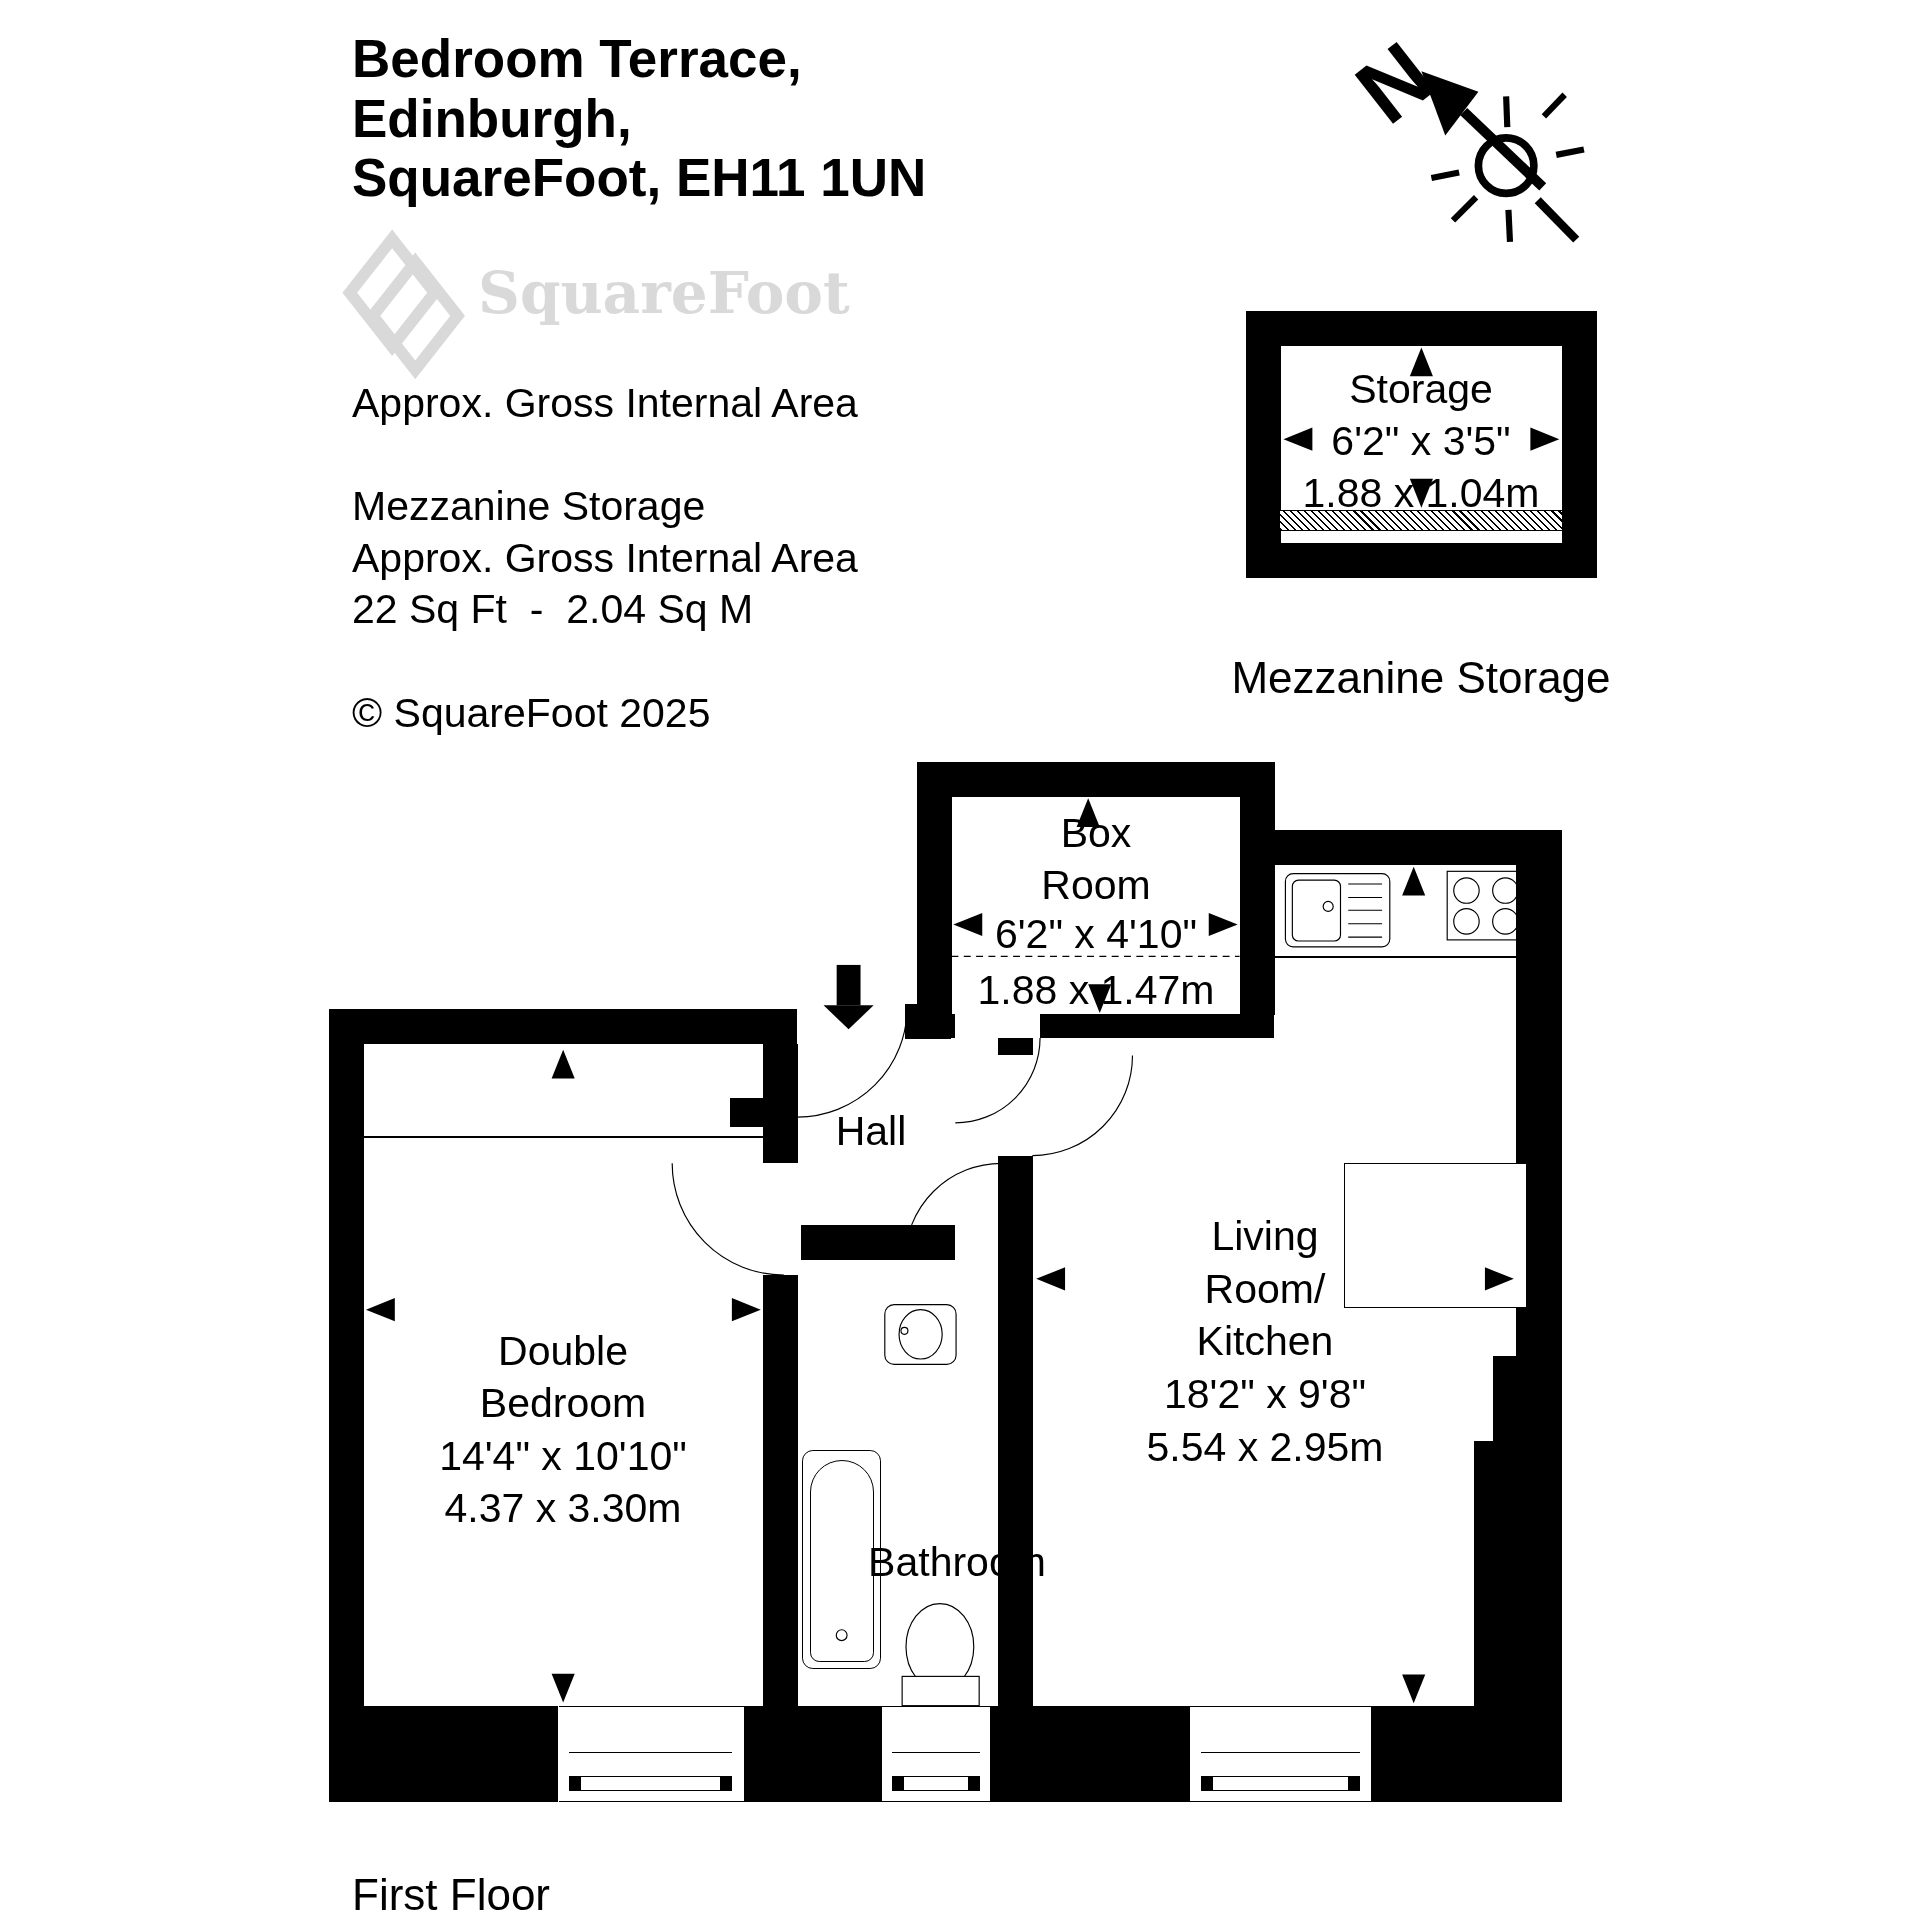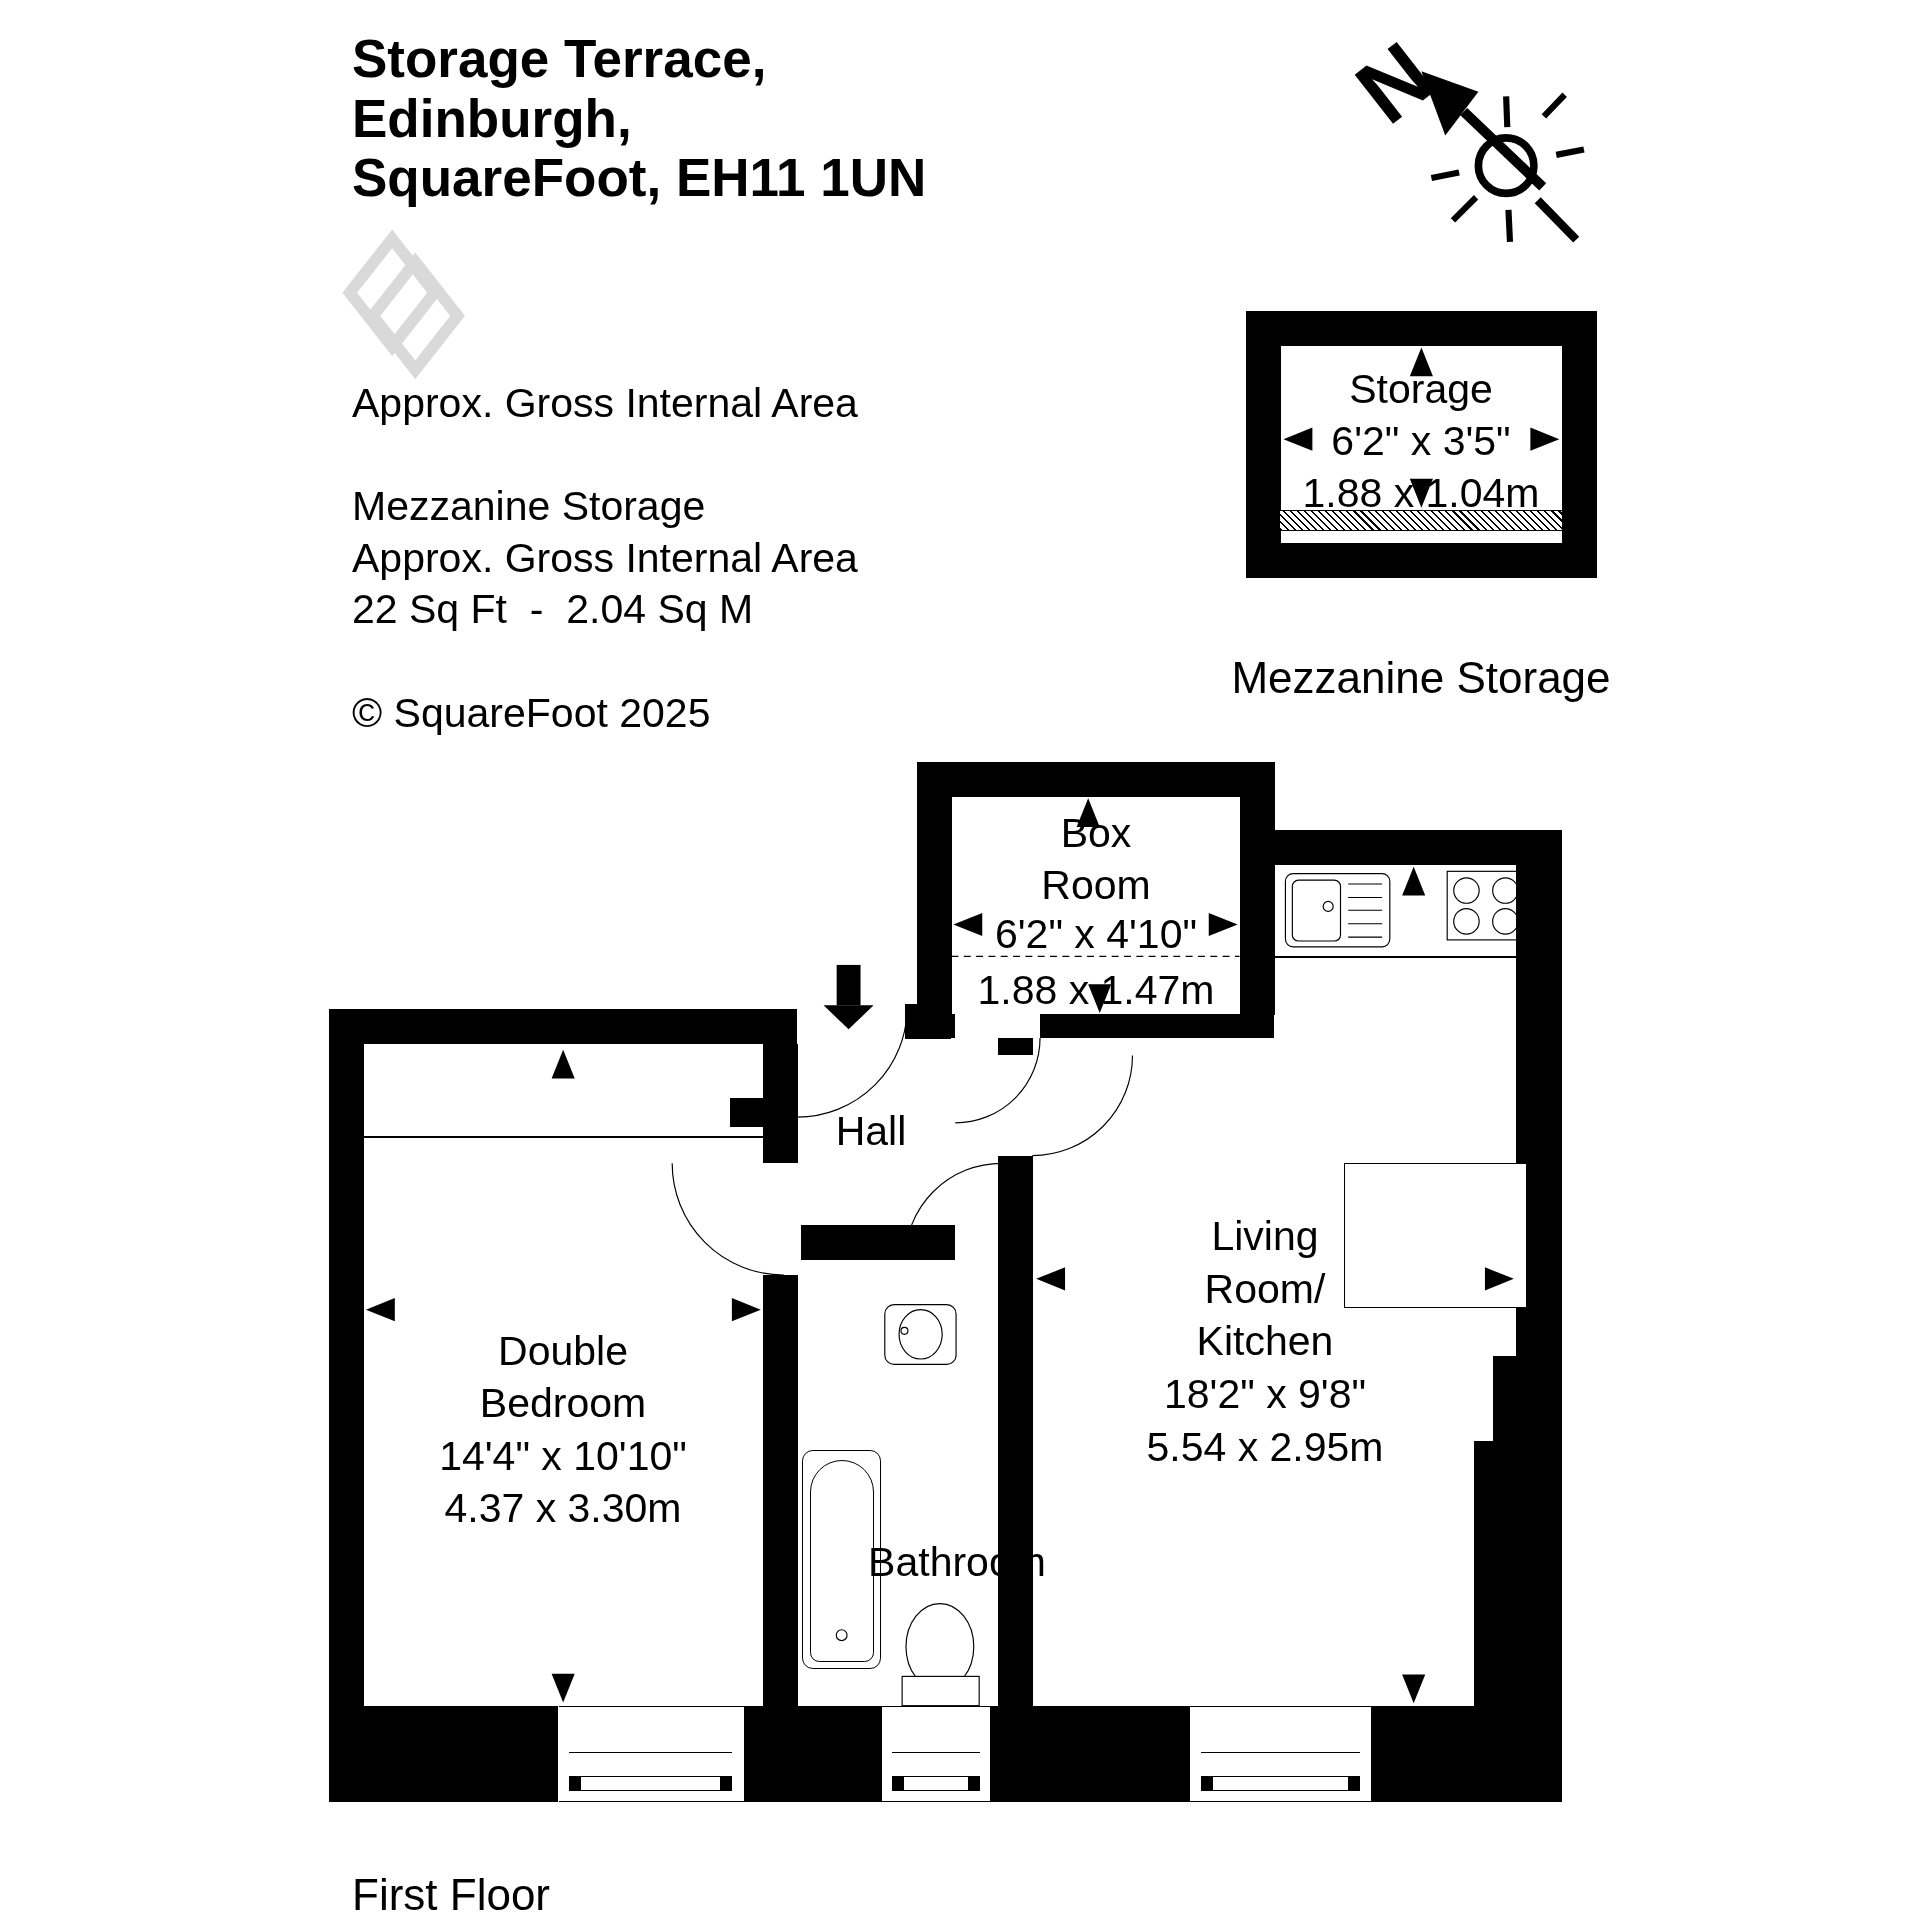--- a/index.html
+++ b/index.html
@@ -15,24 +15,25 @@
   .whitebox{position:absolute;background:#fff;border:1.2px solid #000;}
   .bathinner{position:absolute;background:#fff;border:1.2px solid #000;border-radius:33px 33px 9.6px 9.6px;}
   svg{position:absolute;left:0;top:0;}
   .hatch{position:absolute;background:repeating-linear-gradient(45deg,#000 0 1.5px,#fff 1.5px 5px);border-top:1.2px solid #000;border-bottom:1.2px solid #000;}
 </style>
 </head>
 <body>
 
 <div id="canvas">
 
-  <div class="t title" style="left:352px;top:30px">Storage Terrace,</div>
+  <div class="t title" style="left:352px;top:30px">Bedroom Terrace,</div>
   <div class="t title" style="left:352px;top:90px">Edinburgh,</div>
   <div class="t title" style="left:352px;top:149px">SquareFoot, EH11 1UN</div>
 
+  <div class="t logo-text" style="left:478px;top:262px">SquareFoot</div>
 
   <div class="t body" style="left:352px;top:381px">Approx. Gross Internal Area</div>
   <div class="t body" style="left:352px;top:484px">Mezzanine Storage</div>
   <div class="t body" style="left:352px;top:536px">Approx. Gross Internal Area</div>
   <div class="t body" style="left:352px;top:587px">22 Sq Ft  -  2.04 Sq M</div>
   <div class="t body" style="left:352px;top:691px">© SquareFoot 2025</div>
 
   <div class="w" style="left:1246px;top:311px;width:351px;height:35px"></div>
   <div class="w" style="left:1246px;top:311px;width:35px;height:267px"></div>
   <div class="w" style="left:1562px;top:311px;width:35px;height:267px"></div>

